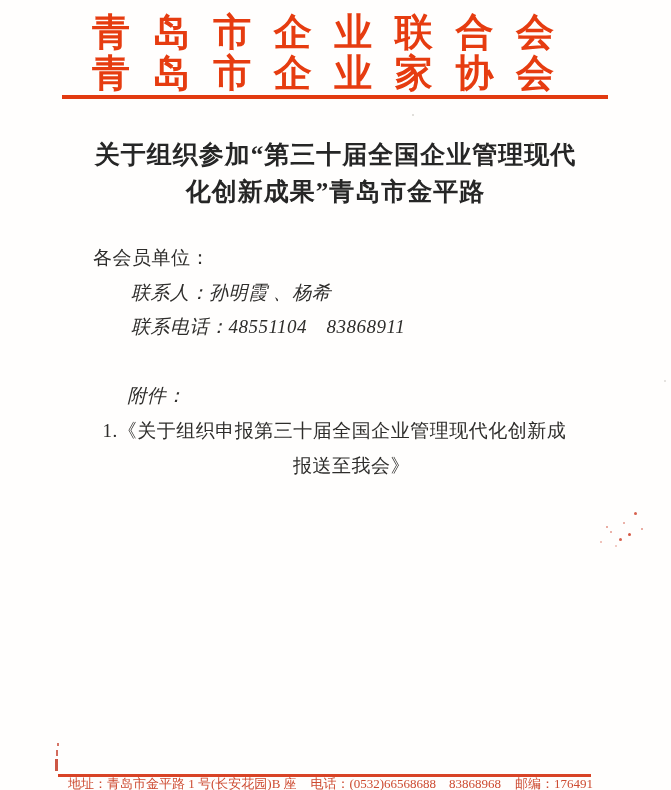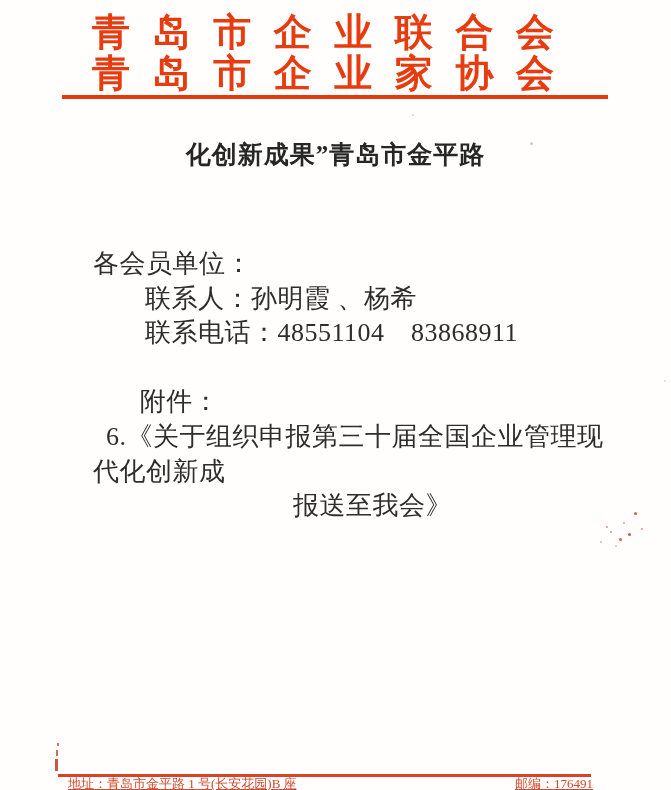--- a/index.html
+++ b/index.html
@@ -55,36 +55,36 @@
     font-weight: bold;
     letter-spacing: 1px;
     color: #262626;
   }
   .title-line { display: block; }
 
   
   .body-block {
     position: absolute;
     left: 93px;
-    top: 247px;
+    top: 241px;
     width: 512px;
-    font-size: 26px;
+    font-size: 19px;
     line-height: 34.6px;
     letter-spacing: 0.5px;
     color: #2e2d2b;
   }
   .body-block p { margin: 0; }
   .salutation { text-indent: 0; }
   .para {
     text-indent: 2em;
     text-align: justify;
     text-justify: inter-character;
   }
-  .contact-line { text-indent: 2em; white-space: pre-wrap; }
-  .attachment-label { text-indent: 1.8em; margin-top: 34.6px !important; }
+  .contact-line { text-indent: 2em; white-space: pre-wrap; font-style: italic; }
+  .attachment-label { text-indent: 1.8em; margin-top: 34.6px !important; font-style: italic; }
   .attachment-item { text-indent: 0.5em; }
   .attachment-cont { padding-left: 200px; }
 
   
   .footer-rule {
     position: absolute;
     left: 58px;
     top: 774px;
     width: 533px;
     height: 2.5px;
@@ -94,21 +94,20 @@
     position: absolute;
     left: 58px;
     top: 777px;
     width: 535px;
     display: flex;
     justify-content: space-between;
     font-size: 13px;
     line-height: 14px;
     color: #cd4a30;
     white-space: pre;
-    text-decoration: underline;
   }
   .footer span:first-child { padding-left: 10px; }
 
   
   .speck {
     position: absolute;
     border-radius: 50%;
     background: #cc3a22;
   }
   .streak {
@@ -145,36 +144,38 @@
         <span>业</span>
         <span>家</span>
         <span>协</span>
         <span>会</span>
       </div>
   </header>
 
   <div class="red-rule"></div>
 
   <h1 class="title">
+    <span class="title-line">关于组织参加“第三十届全国企业管理现代</span>
     <span class="title-line">化创新成果”青岛市金平路</span>
   </h1>
 
   <main class="body-block">
     <p class="salutation">各会员单位：</p>
     <p class="contact-line">联系人：孙明霞 、杨希</p>
     <p class="contact-line">联系电话：48551104　83868911</p>
     <p class="attachment-label">附件：</p>
-    <p class="attachment-item">6.《关于组织申报第三十届全国企业管理现代化创新成</p>
+    <p class="attachment-item">1.《关于组织申报第三十届全国企业管理现代化创新成</p>
     <p class="attachment-cont">报送至我会》</p>
   </main>
 
   <div class="footer-rule"></div>
 
   <footer class="footer">
     <span>地址：青岛市金平路 1 号(长安花园)B 座</span>
+    <span>电话：(0532)66568688　83868968</span>
     <span>邮编：176491</span>
   </footer>
 
   <div class="speck" style="left:606px;top:526px;width:2px;height:2px;opacity:.55"></div>
   <div class="speck" style="left:610px;top:531px;width:2px;height:2px;opacity:.5"></div>
   <div class="speck" style="left:619px;top:538px;width:3px;height:3px;opacity:.8"></div>
   <div class="speck" style="left:623px;top:522px;width:2px;height:2px;opacity:.5"></div>
   <div class="speck" style="left:628px;top:533px;width:3px;height:3px;opacity:.85"></div>
   <div class="speck" style="left:634px;top:512px;width:3px;height:3px;opacity:.8"></div>
   <div class="speck" style="left:641px;top:528px;width:2px;height:2px;opacity:.55"></div>

